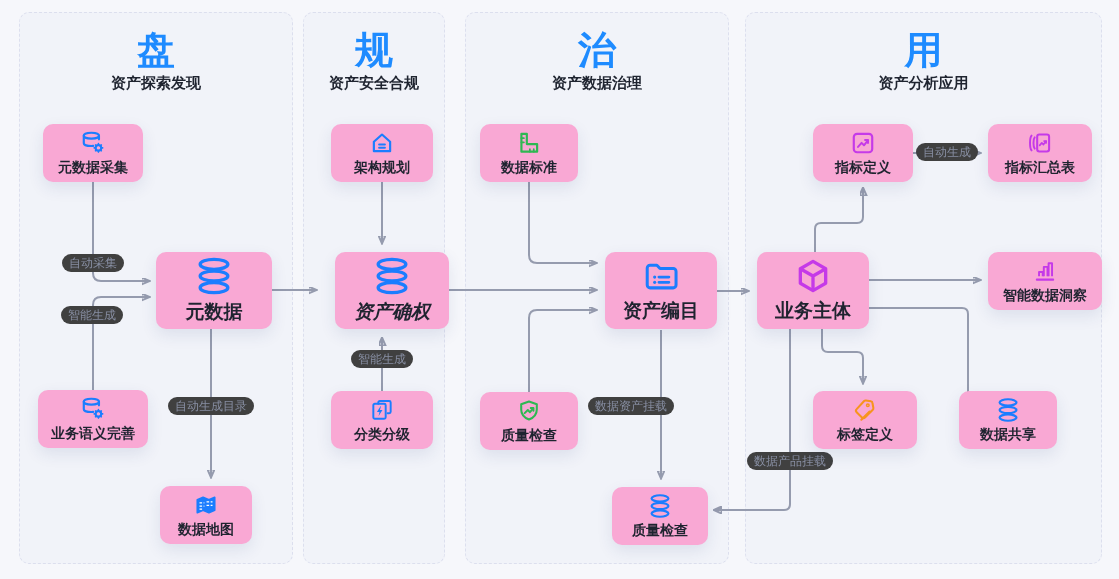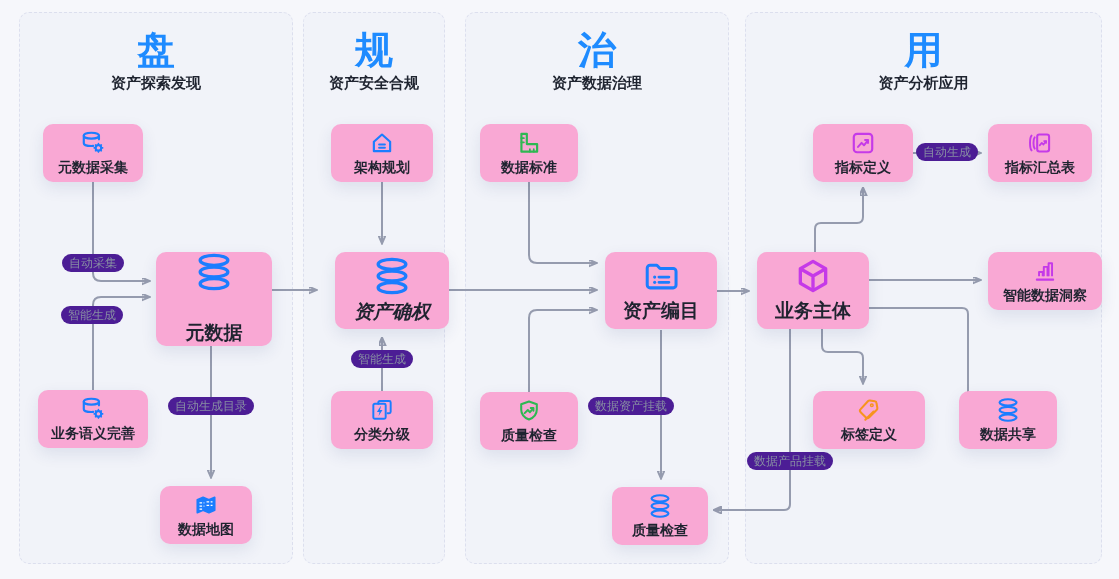--- a/index.html
+++ b/index.html
@@ -3,21 +3,21 @@
 <meta charset="utf-8">
 <style>
   html,body{margin:0;padding:0;background:#f6f7fb;font-family:"Liberation Sans","DejaVu Sans",sans-serif;}
   .canvas{position:relative;width:1119px;height:579px;background:#f6f7fb;overflow:hidden;}
   .panel{position:absolute;top:12px;height:552px;background:#f1f3f9;border:1.5px dashed #dcdfee;border-radius:10px;box-sizing:border-box;z-index:1;}
   .col-header{position:absolute;text-align:center;z-index:2;}
   .col-char{font-size:38px;font-weight:600;color:#1e8bff;line-height:44px;}
   .col-title{font-size:15px;font-weight:700;color:#1f2430;margin-top:2px;}
   .edges{position:absolute;left:0;top:0;z-index:3;}
   .edges path{fill:none;stroke:#959bae;stroke-width:2;}
-  .pill{position:absolute;transform:translate(-50%,-50%);background:#4c1d95;color:#878ea2;font-size:12px;line-height:14px;padding:2px 7px;border-radius:9px;white-space:nowrap;z-index:4;}
+  .pill{position:absolute;transform:translate(-50%,-50%);background:#404040;color:#878ea2;font-size:12px;line-height:14px;padding:2px 7px;border-radius:9px;white-space:nowrap;z-index:4;}
   .node{position:absolute;background:#f9a8d4;border-radius:10px;box-shadow:0 6px 16px rgba(40,60,120,.10);display:flex;flex-direction:column;align-items:center;justify-content:center;gap:3px;z-index:5;box-sizing:border-box;}
   .node .label{font-size:14px;font-weight:700;color:#1f2430;white-space:nowrap;}
   .node.big .label{font-size:19px;}
   .icon{display:block;}
 </style>
 </head>
 <body>
 
 <div class="canvas">
 
@@ -97,21 +97,21 @@
   </div>
 
   <div class="node" style="left:160px;top:486px;width:92px;height:58px;">
     <svg class="icon" width="26" height="26" viewBox="0 0 24 24">
       <path d="M4 7.2 L9.3 5 L14.7 7.2 L20 5 V16.8 L14.7 19 L9.3 16.8 L4 19 Z" fill="#1b7dff" stroke="#1b7dff" stroke-width="1.6" stroke-linejoin="round"></path>
       <path d="M6 10h4.5 M12.5 9.2h5.5 M6 13h4.5 M12.5 12.4h5.5 M6 15.8h3" stroke="#ffffff" stroke-width="1.1" stroke-dasharray="2.4 1.4"></path>
     </svg>
     <span class="label">数据地图</span>
   </div>
 
-  <div class="node big" style="left:156px;top:252px;width:116px;height:94px;justify-content:space-between;">
+  <div class="node big" style="left:156px;top:252px;width:116px;height:77px;">
     <svg class="icon" width="40" height="40" viewBox="0 0 24 24">
       <ellipse cx="12" cy="5" rx="8.3" ry="3" fill="none" stroke="#1b7dff" stroke-width="2"></ellipse>
       <ellipse cx="12" cy="12" rx="8.3" ry="3" fill="none" stroke="#1b7dff" stroke-width="2"></ellipse>
       <ellipse cx="12" cy="19" rx="8.3" ry="3" fill="none" stroke="#1b7dff" stroke-width="2"></ellipse>
     </svg>
     <span class="label">元数据</span>
   </div>
 
   <div class="node" style="left:331px;top:124px;width:102px;height:58px;">
     <svg class="icon" width="26" height="26" viewBox="0 0 24 24">
@@ -206,21 +206,21 @@
   <div class="node" style="left:988px;top:252px;width:114px;height:58px;">
     <svg class="icon" width="26" height="26" viewBox="0 0 24 24">
       <path d="M4.5 20 H19.5" stroke="#c53ae8" stroke-width="2" stroke-linecap="round"></path>
       <path d="M6.5 16.8 V13 h3.4 v3.8" fill="none" stroke="#c53ae8" stroke-width="1.8" stroke-linejoin="round"></path>
       <path d="M10.9 16.8 V8.2 h3.4 v8.6" fill="none" stroke="#c53ae8" stroke-width="1.8" stroke-linejoin="round"></path>
       <path d="M15.3 16.8 V4.8 h3.2 v12" fill="none" stroke="#c53ae8" stroke-width="1.8" stroke-linejoin="round"></path>
     </svg>
     <span class="label">智能数据洞察</span>
   </div>
 
-  <div class="node" style="left:813px;top:391px;width:112px;height:58px;">
+  <div class="node" style="left:813px;top:391px;width:104px;height:58px;">
     <svg class="icon" width="26" height="26" viewBox="0 0 24 24">
       <path d="M12.8 3.2 l4.6.8 c.8.1 1.4.7 1.5 1.5 l.8 4.6 c.1.6-.1 1.2-.5 1.6 L12 18.9 c-.8.8-2 .8-2.8 0 L4.3 14 c-.8-.8-.8-2 0-2.8 L11.2 3.7 c.4-.4 1-.6 1.6-.5 Z" fill="none" stroke="#f7941e" stroke-width="1.9" stroke-linejoin="round"></path>
       <circle cx="14.6" cy="7.6" r="1.2" fill="none" stroke="#f7941e" stroke-width="1.4"></circle>
       <path d="M8.6 21 l7.6-7.6" stroke="#f7941e" stroke-width="1.9" stroke-linecap="round"></path>
     </svg>
     <span class="label">标签定义</span>
   </div>
 
   <div class="node" style="left:959px;top:391px;width:98px;height:58px;">
     <svg class="icon" width="26" height="26" viewBox="0 0 24 24">

